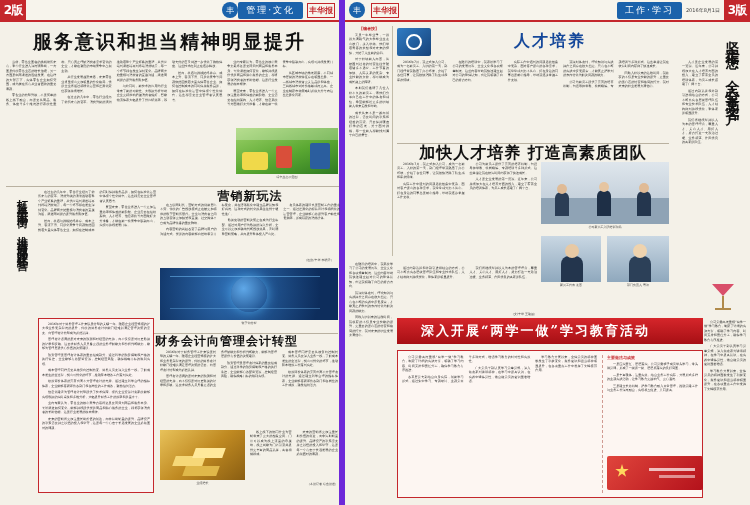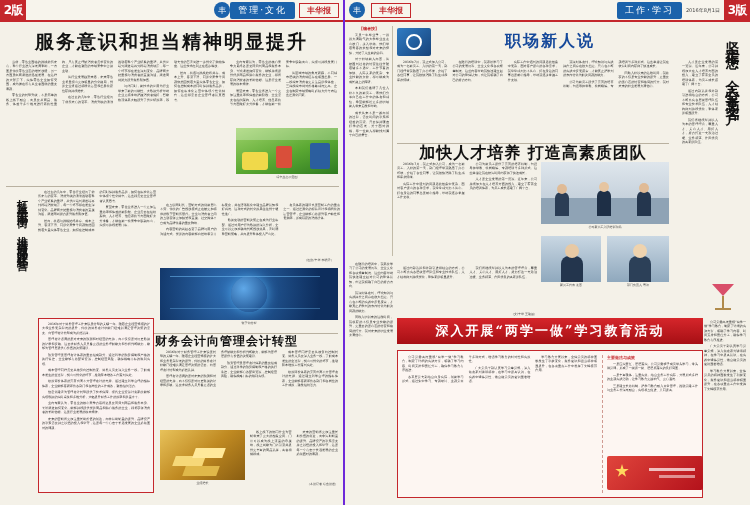--- a/index.html
+++ b/index.html
@@ -8,21 +8,21 @@
     width:750px; height:505px;
     background:#e8e4dc;
     font-family:"DejaVu Sans","Liberation Sans",sans-serif;
     overflow:hidden;
   }
   .page { position:relative; width:750px; height:505px; background:#f1ede4; }
 
   
   .left-page {
     position:absolute; left:0; top:0; width:345px; height:505px;
-    background:#f4f1e8; border-right:2px solid #6d28d9;
+    background:#f4f1e8; border-right:6px solid #6d28d9;
   }
   .right-page {
     position:absolute; left:345px; top:0; width:405px; height:505px;
     background:#f4f1e8;
   }
 
   
   .masthead {
     position:relative; height:22px; border-bottom:2px solid #c4272c;
     background:#f7f4ec; display:flex; align-items:center;
@@ -35,21 +35,21 @@
   .page-num-badge.right { background:#c4272c; }
   .mh-logo { font-size:7px; color:#c4272c; font-weight:bold; padding-left:3px; letter-spacing:-0.5px;}
   .mh-meta { font-size:5px; color:#555; padding-left:4px; }
   .mh-spacer { flex:1; }
   .mh-section {
     background:#1b62ab; color:#fff; font-size:9px; padding:2px 8px;
     border-radius:2px; letter-spacing:2px; margin-right:4px;
   }
   .mh-brand {
     border:1px solid #c4272c; color:#c4272c; font-size:8px;
-    padding:1px 7px; margin-right:4px; font-weight:bold;
+    padding:1px 1px; margin-right:4px; font-weight:bold;
   }
   .mh-date { font-size:5px; color:#444; margin-right:4px; }
   .logo-circle {
     width:16px;height:16px;border-radius:50%;background:#1b62ab;color:#fff;
     font-size:8px;display:flex;align-items:center;justify-content:center;margin-left:4px;
   }
 
   
   .headline-main {
     text-align:center; font-family:"DejaVu Serif","Liberation Serif",serif;
@@ -88,22 +88,23 @@
   .photo { position:absolute; overflow:hidden; }
   .ph-green { background:linear-gradient(160deg,#9fd36a 0%,#5aa832 55%,#2f7a22 100%); }
   .ph-blue { background:radial-gradient(circle at 40% 40%,#2f6fb5 0%,#0d2d5c 80%); }
   .ph-gold { background:linear-gradient(140deg,#e8c25a 0%,#c08a22 50%,#8a5e12 100%); }
   .ph-office { background:linear-gradient(180deg,#c9d7e3 0%,#8fa8bd 100%); }
   .ph-team { background:linear-gradient(180deg,#dfe6ec 0%,#b4c3d1 100%); }
   .ph-red { background:linear-gradient(135deg,#e0453c 0%,#b4121b 100%); }
 
   .banner-red {
     background:linear-gradient(180deg,#d6262b 0%,#a60f14 100%);
-    color:#fff; text-align:center; font-weight:bold;
+    color:#fff; text-align:left; font-weight:bold;
     font-family:"DejaVu Serif","Liberation Serif",serif;
+    padding-left:24px;
   }
 
   .caption { font-size:3px; color:#444; text-align:center; }
 </style>
 </head>
 <body>
 
 <div class="page">
 
   <div class="left-page">
@@ -140,20 +141,21 @@
     </div>
 
     <div style="position:absolute;left:236px;top:175px;width:102px;" class="caption">绿色生态示意图</div>
 
     <div style="position:absolute;left:6px;top:183px;width:333px;" class="rule"></div>
 
     <div style="position:absolute;left:6px;top:190px;height:175px;width:30px;display:flex;align-items:flex-start;justify-content:center;">
       <div class="vert-headline-left">打造丰华电商街 推进商城品牌化经营</div>
     </div>
 
+    <div style="position:absolute;left:160px;top:188px;width:180px;" class="section-sub">营销新玩法</div>
 
     <div style="position:absolute;left:38px;top:190px;width:118px;">
       <div class="coltext" style="column-count:2;height:120px;">
         <p>在过去的几年中，零售行业经历了前所未有的变革。消费升级的浪潮推动着整个产业链条的重塑，从供应端到渠道端再到终端消费场景，每一个环节都在发生深刻变化。品牌商开始重视与消费者的直接沟通，渠道商则努力提升服务附加值。</p>
         <p>然而，机遇与挑战始终并存。成本上升、客流下滑、同质化竞争等问题依然困扰着大量实体零售企业。如何在控制成本的同时保持服务品质，如何在标准化运营中体现个性化特色，这些都需要企业管理者认真思考。</p>
         <p>展望未来，零售业将进入一个更加注重效率和体验的新阶段。企业需要在组织架构、人才培养、信息系统等方面做好充分准备，才能在新一轮竞争中脱颖而出，实现可持续发展目标。</p>
       </div>
     </div>
 
     <div style="position:absolute;left:160px;top:203px;width:180px;">
@@ -235,21 +237,21 @@
         <p>对于职场新人而言，从校园到社会的转变往往伴随着诸多不适应。工作节奏的加快、人际关系的复杂、专业技能的欠缺，都可能成为成长路上的障碍。</p>
         <p>本期我们邀请了几位入职不久的新员工，请他们分享自己在工作中的体会和感悟，希望能够给更多的职场新人带来启发和帮助。</p>
         <p>成长从来不是一蹴而就的过程，需要时间的积累和经验的沉淀。只要保持谦虚好学的态度，勇于面对挑战，每一位新人都能找到属于自己的舞台。</p>
       </div>
     </div>
 
     <div style="position:absolute;left:52px;top:28px;width:34px;height:28px;background:linear-gradient(135deg,#2f7bc4,#17437a);border-radius:2px;">
       <div style="position:absolute;left:9px;top:6px;width:16px;height:16px;border:2px solid #fff;border-radius:50%;"></div>
     </div>
 
-    <div class="headline-main hl-2" style="position:absolute;left:90px;top:26px;width:230px;">职场新人说</div>
+    <div class="headline-main hl-2" style="position:absolute;left:90px;top:26px;width:230px;">人才培养</div>
 
     <div style="position:absolute;right:4px;top:30px;height:240px;width:26px;display:flex;align-items:flex-start;justify-content:center;">
       <div class="vert-headline">坚定信念，全心全意为客户</div>
     </div>
 
     <div style="position:absolute;left:52px;top:60px;width:272px;">
       <div class="coltext" style="column-count:5;height:78px;">
         <p>2016年7月，我正式加入公司，成为一名新员工。入职的第一天，部门经理带我熟悉了办公环境，介绍了各位同事，让我很快消除了陌生感和紧张情绪。</p>
         <p>在随后的培训中，我系统学习了公司的发展历程、企业文化和各项规章制度。这些内容帮助我快速建立起对公司的整体认知，也让我明确了自己的努力方向。</p>
         <p>实际工作中遇到的问题远比想象中复杂。面对客户提出的各种需求，我常常感到力不从心。好在身边的同事总是耐心指导，帮助我逐步掌握工作要领。</p>

